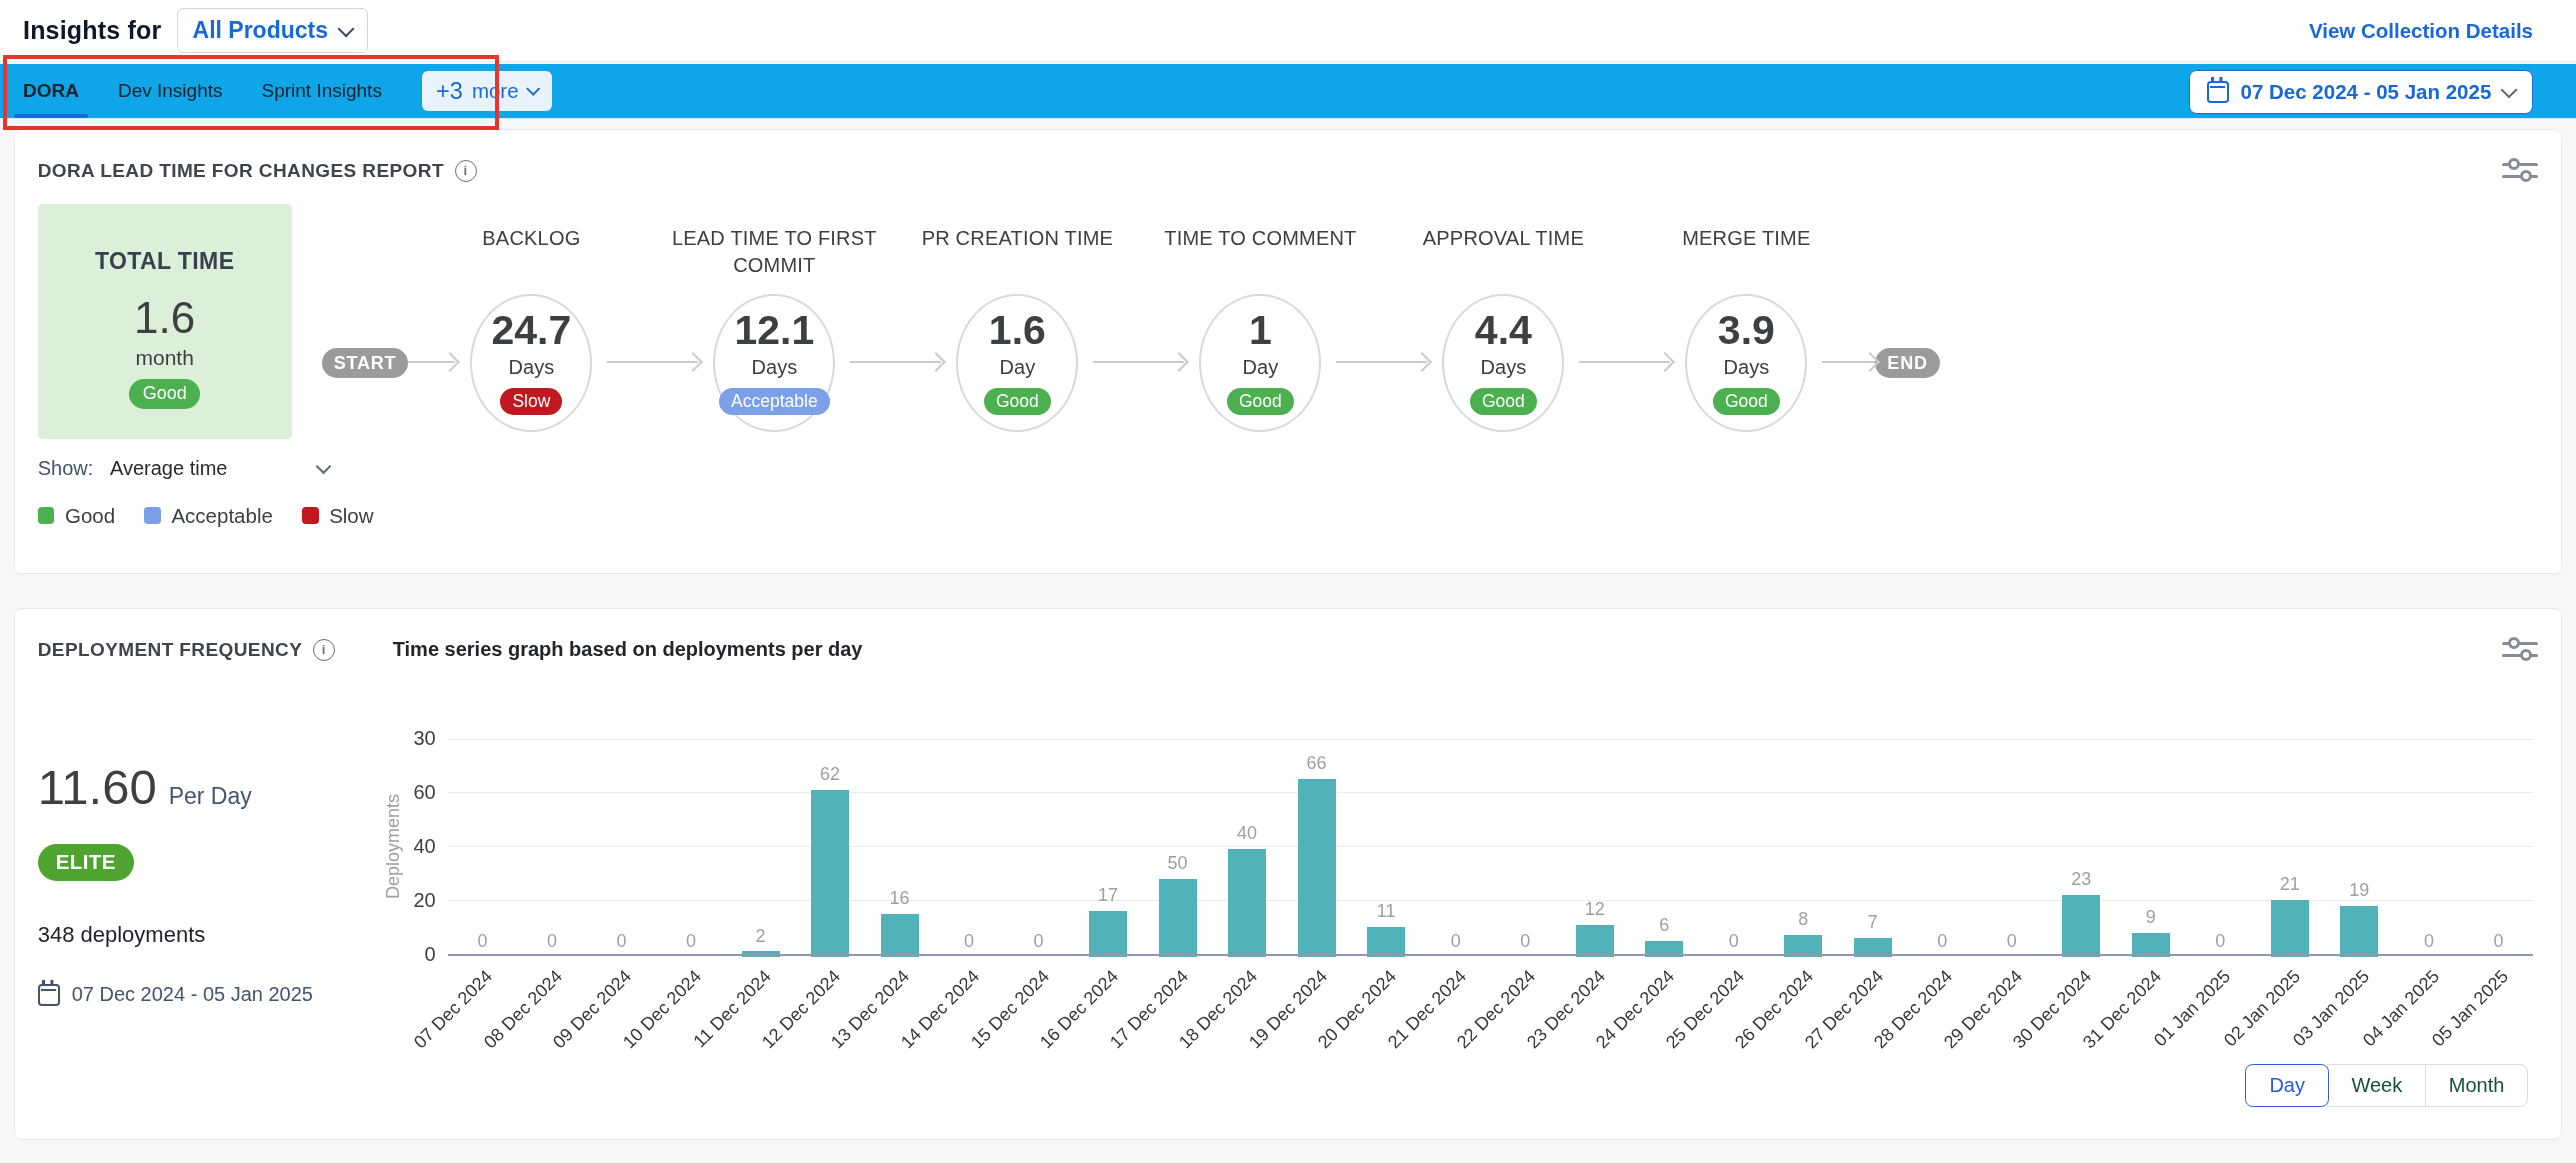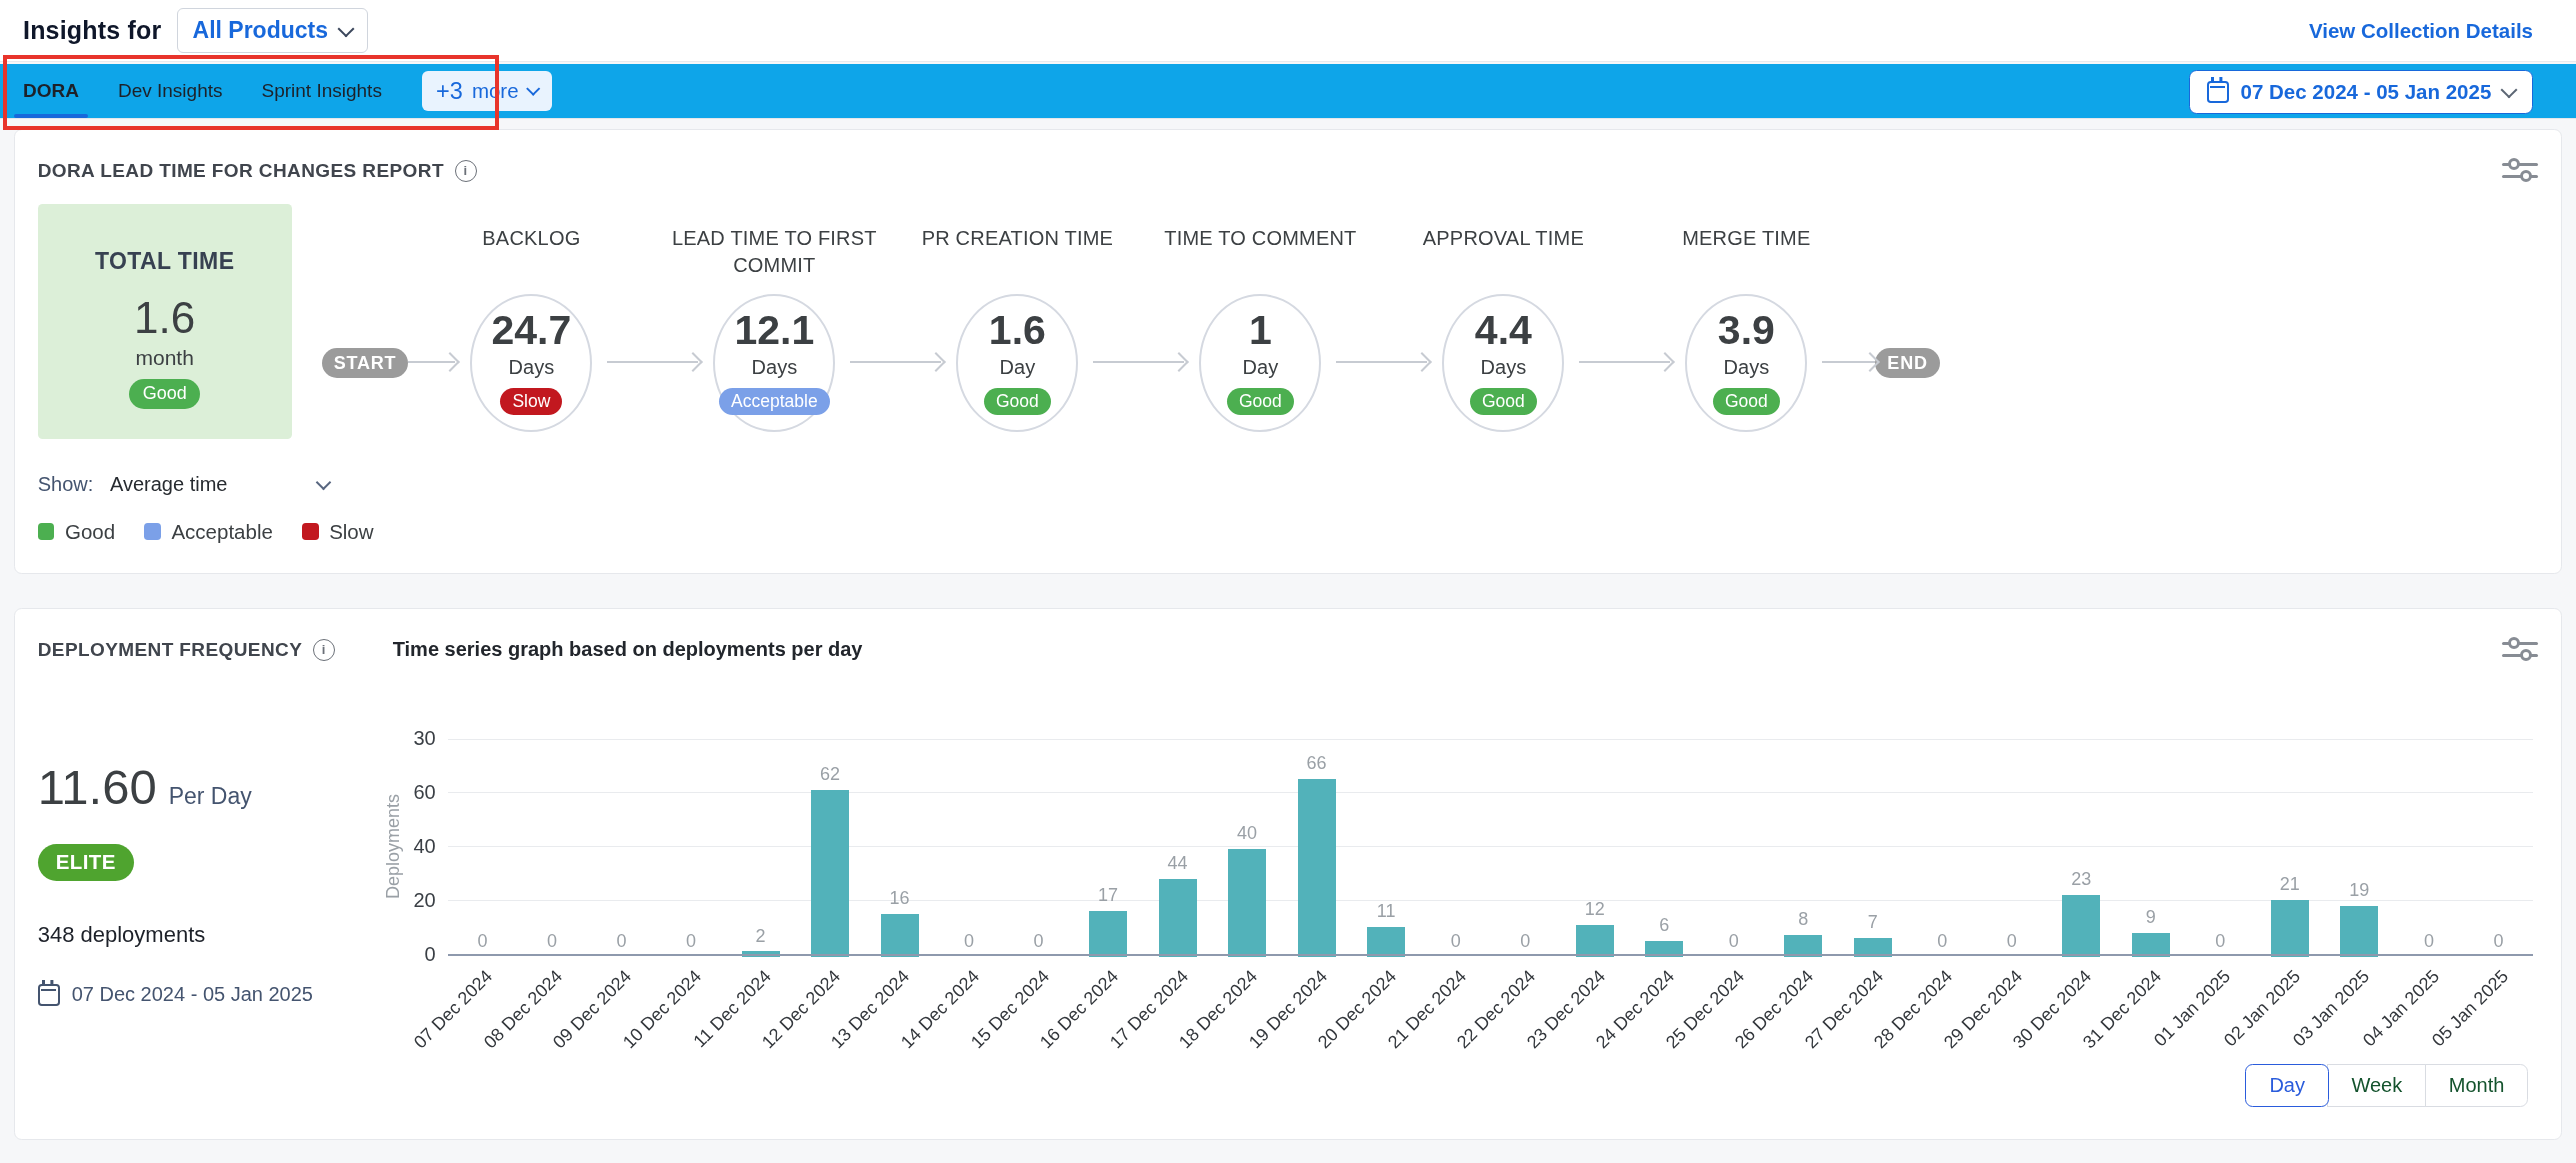--- a/index.html
+++ b/index.html
@@ -70,21 +70,21 @@
   .arrow::after{content:'';position:absolute;right:-1.5px;top:-7.6px;width:12px;height:12px;
     border-top:2.3px solid #c7cbd2;border-right:2.3px solid #c7cbd2;transform:rotate(45deg)}
   .stage{width:152px;display:flex;flex-direction:column;align-items:center;flex:none}
   .slabel{height:90px;width:251px;margin:0 -49px;text-align:center;font-size:20px;color:#3c4043;
     line-height:27px;padding-top:21px;box-sizing:border-box;letter-spacing:0.2px}
   .circle{width:122px;height:138px;border:2.3px solid #d5d9e1;border-radius:50%;background:#fff;
     display:flex;flex-direction:column;align-items:center;justify-content:center;box-sizing:border-box}
   .cval{font-size:41px;font-weight:600;color:#3c4043;line-height:1}
   .cunit{font-size:20px;color:#3c4043;margin-top:4.6px}
   .circle .pill{margin-top:9px;font-size:17.5px;padding:3px 12px}
-  .show-row{margin-top:34px;display:flex;align-items:center;font-size:20px}
+  .show-row{margin-top:18px;display:flex;align-items:center;font-size:20px}
   .show-label{color:#44546f}
   .show-value{color:#272b30;margin-left:16.7px;cursor:pointer}
   .show-row .chev{margin-left:91px;width:9px;height:9px;border-width:2.3px;color:#596780;cursor:pointer}
   .legend-row{margin-top:24px;display:flex;align-items:center;gap:29px}
   .legend-item{display:flex;align-items:center;gap:10.6px;font-size:20.5px;color:#3c4043}
   .swatch{width:16.7px;height:16.7px;border-radius:3.8px;flex:none}
   
   .dep-title-wrap{width:334px;display:flex;align-items:center;flex:none}
   .chart-title{font-size:20px;font-weight:700;color:#22262c;margin-left:21px}
   .dep-body{display:flex;margin-top:4.6px}
@@ -323,21 +323,21 @@
           </div>
           <div class="slot">
             <div class="vlabel">0</div>
             <div class="bar" style="height: 0px; background: rgb(82, 178, 186);"></div>
           </div>
           <div class="slot">
             <div class="vlabel">17</div>
             <div class="bar" style="height: 46px; background: rgb(82, 178, 186);"></div>
           </div>
           <div class="slot">
-            <div class="vlabel">44</div>
+            <div class="vlabel">50</div>
             <div class="bar" style="height: 78px; background: rgb(82, 178, 186);"></div>
           </div>
           <div class="slot">
             <div class="vlabel">40</div>
             <div class="bar" style="height: 108px; background: rgb(82, 178, 186);"></div>
           </div>
           <div class="slot">
             <div class="vlabel">66</div>
             <div class="bar" style="height: 178px; background: rgb(82, 178, 186);"></div>
           </div>

